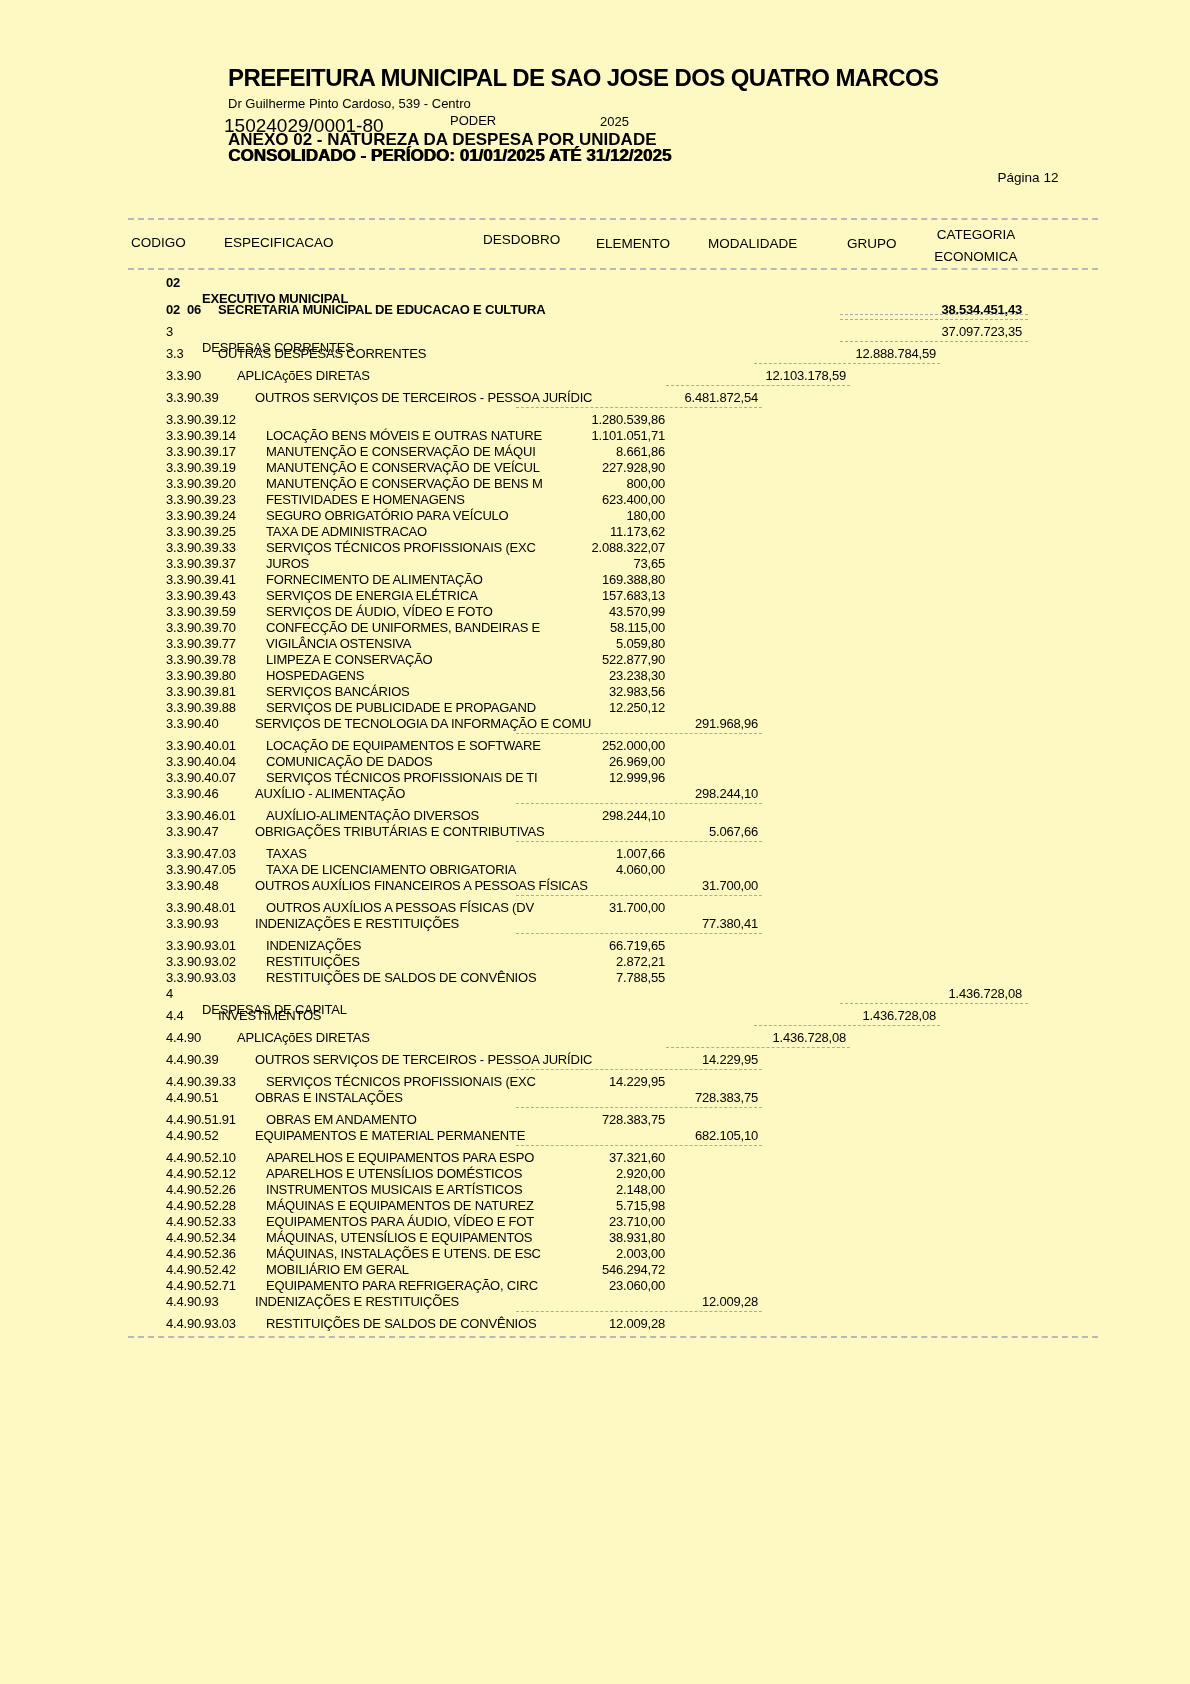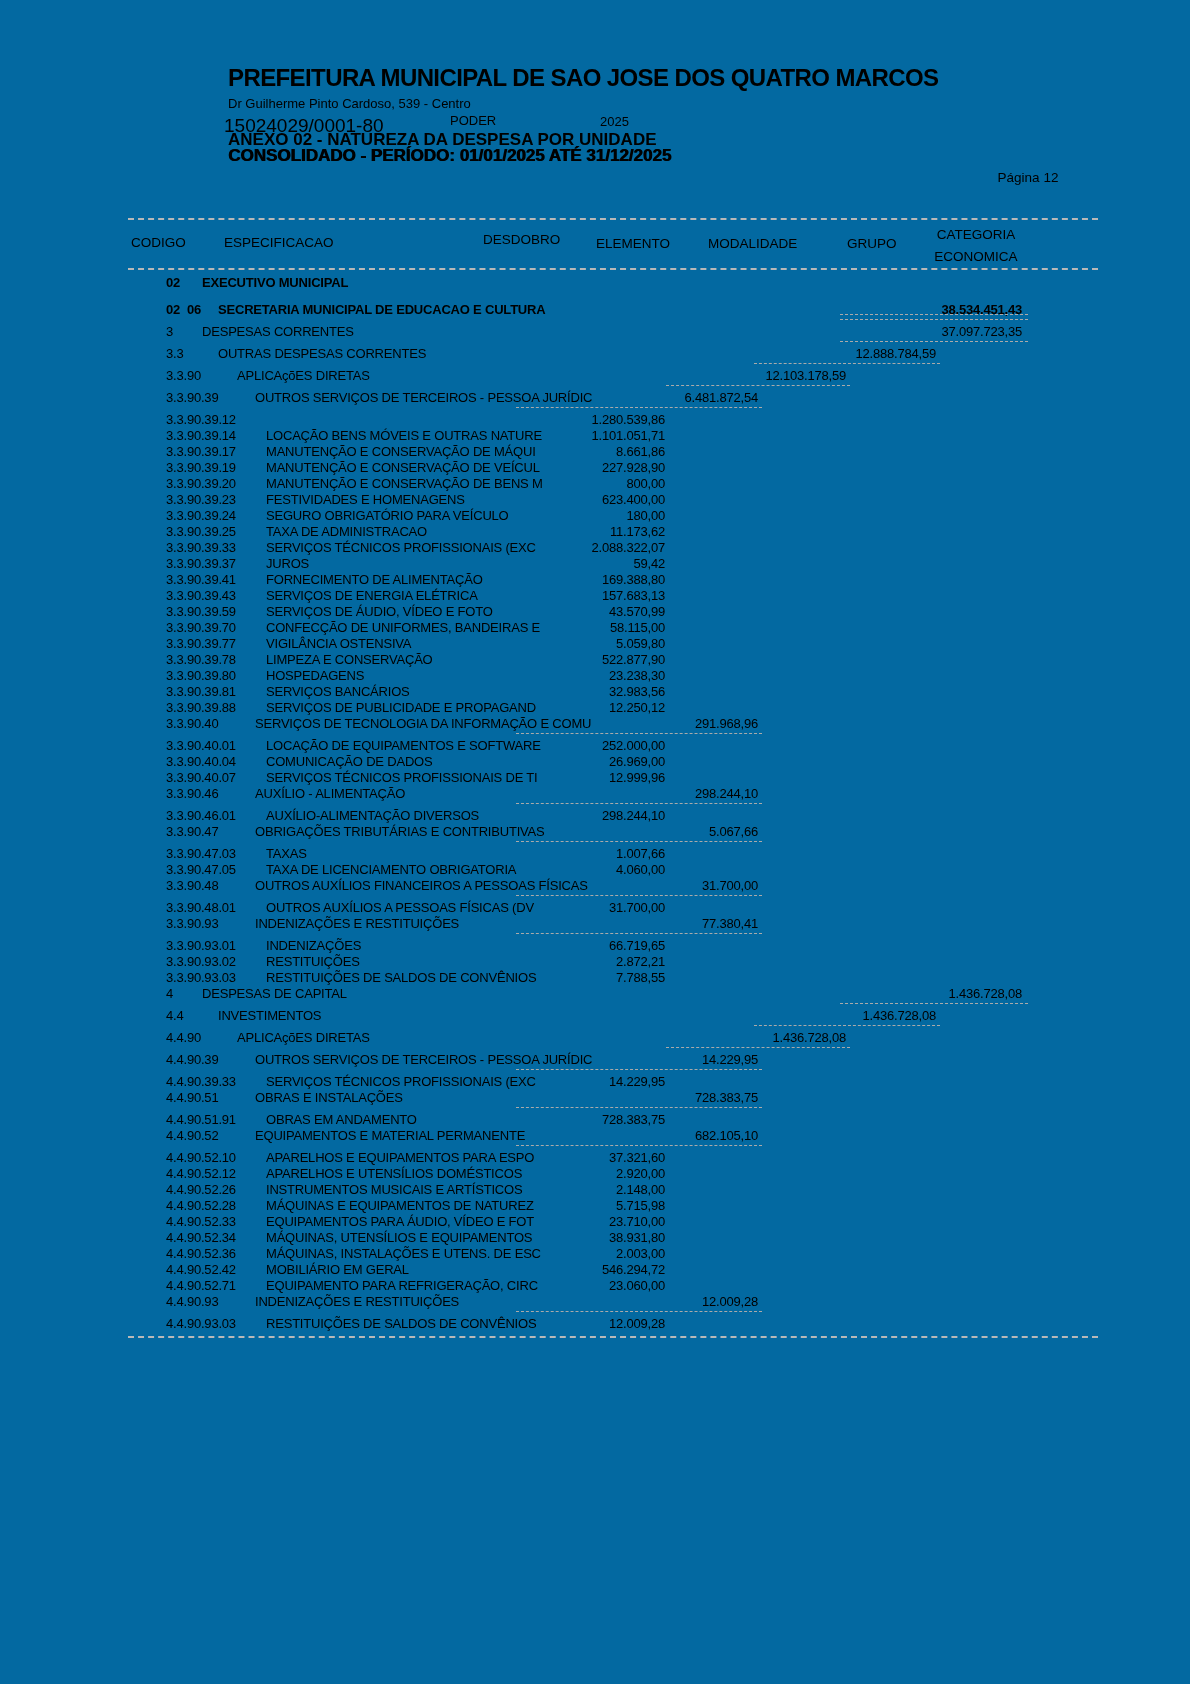--- a/index.html
+++ b/index.html
@@ -1,17 +1,17 @@
 <!DOCTYPE html>
 <html><head>
 <meta charset="utf-8">
 <style>
   html,body{margin:0;padding:0;background:#ffffff;}
   body{width:1190px;height:1684px;font-family:"Liberation Sans",sans-serif;color:#000;}
-  .page{position:relative;width:1190px;height:1684px;background:#0369a1;overflow:hidden;}
+  .page{position:relative;width:1190px;height:1684px;background:#fef9c3;overflow:hidden;}
 
   
   .hdr-entity{position:absolute;left:228px;top:64px;font-size:24px;font-weight:bold;letter-spacing:-0.6px;white-space:nowrap;}
   .hdr-address{position:absolute;left:228px;top:96px;font-size:13px;}
   .hdr-cnpj{position:absolute;left:224px;top:115px;font-size:19px;}
   .hdr-poder{position:absolute;left:450px;top:113px;font-size:13px;}
   .hdr-year{position:absolute;left:600px;top:114px;font-size:13px;}
   .hdr-anexo{position:absolute;left:228px;top:130px;font-size:17px;font-weight:bold;white-space:nowrap;text-align:center;}
   .hdr-consol{position:absolute;left:228px;top:146px;font-size:17px;font-weight:bold;text-shadow:0.8px 0 0 #000;white-space:nowrap;}
   .page-number{position:absolute;top:170px;left:958px;width:140px;text-align:center;font-size:13.5px;}
@@ -32,21 +32,21 @@
 
   
   .rows{position:absolute;left:128px;top:274px;width:970px;}
   .row{position:relative;letter-spacing:-0.2px;}
   .row.detail{height:16px;}
   .row.sum{height:19px;margin-bottom:3px;}
   .row.section{height:25px;padding-top:2px;}
   .row.bold{font-weight:bold;}
   .row .code{position:absolute;left:38px;top:1px;font-size:13px;white-space:pre;}
   .row .desc{position:absolute;top:1px;font-size:13px;white-space:nowrap;}
-  .desc.d1{left:74px;}.desc.d2{left:90px;}.desc.d3{left:109px;}.desc.d4{left:127px;}.desc.d5{left:138px;}
+  .desc.d1{left:74px;margin-top:16px;}.desc.d2{left:90px;}.desc.d3{left:109px;}.desc.d4{left:127px;}.desc.d5{left:138px;}
   .row .val{position:absolute;top:1px;width:160px;text-align:right;font-size:13px;white-space:nowrap;}
   .val.col-d{left:377px;}
   .val.col-e{left:470px;}
   .val.col-m{left:558px;}
   .val.col-g{left:648px;}
   .val.col-c{left:734px;}
   .rule{position:absolute;bottom:0;height:0;border-bottom:1.5px dashed #aaaaaa;}
   .rule.double{height:4px;border-top:1.5px dashed #aaaaaa;}
   .rule-c{left:712px;width:188px;}
   .rule-g{left:626px;width:186px;}
@@ -155,21 +155,21 @@
         <span class="val col-d">11.173,62</span>
       </div>
       <div class="row detail">
         <span class="code">3.3.90.39.33</span>
         <span class="desc d5">SERVIÇOS TÉCNICOS PROFISSIONAIS (EXC</span>
         <span class="val col-d">2.088.322,07</span>
       </div>
       <div class="row detail">
         <span class="code">3.3.90.39.37</span>
         <span class="desc d5">JUROS</span>
-        <span class="val col-d">59,42</span>
+        <span class="val col-d">73,65</span>
       </div>
       <div class="row detail">
         <span class="code">3.3.90.39.41</span>
         <span class="desc d5">FORNECIMENTO DE ALIMENTAÇÃO</span>
         <span class="val col-d">169.388,80</span>
       </div>
       <div class="row detail">
         <span class="code">3.3.90.39.43</span>
         <span class="desc d5">SERVIÇOS DE ENERGIA ELÉTRICA</span>
         <span class="val col-d">157.683,13</span>

